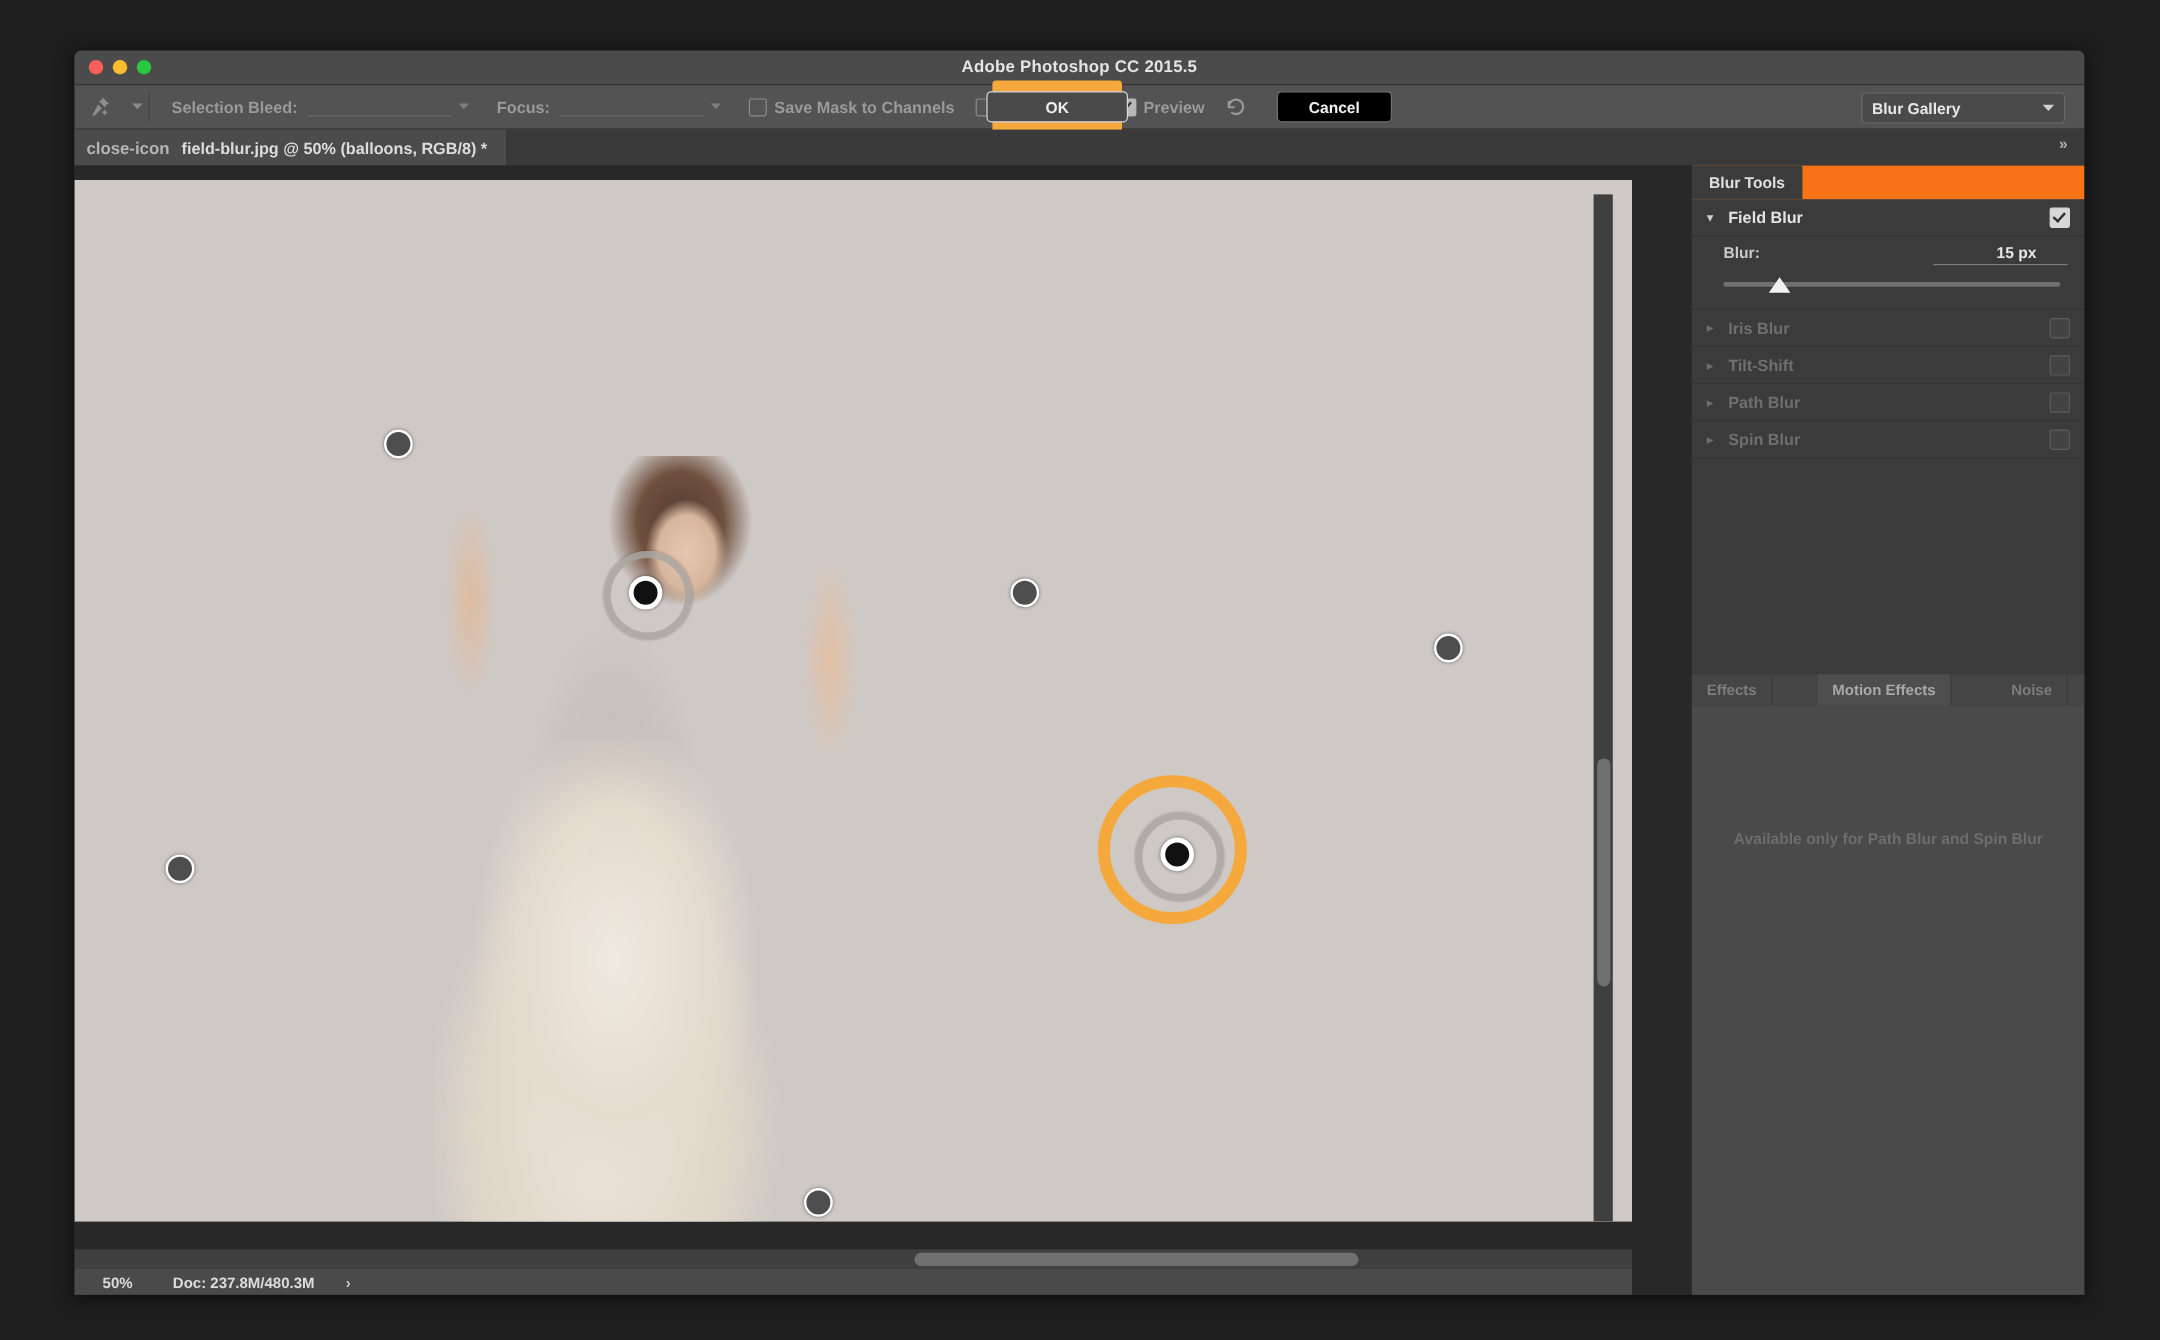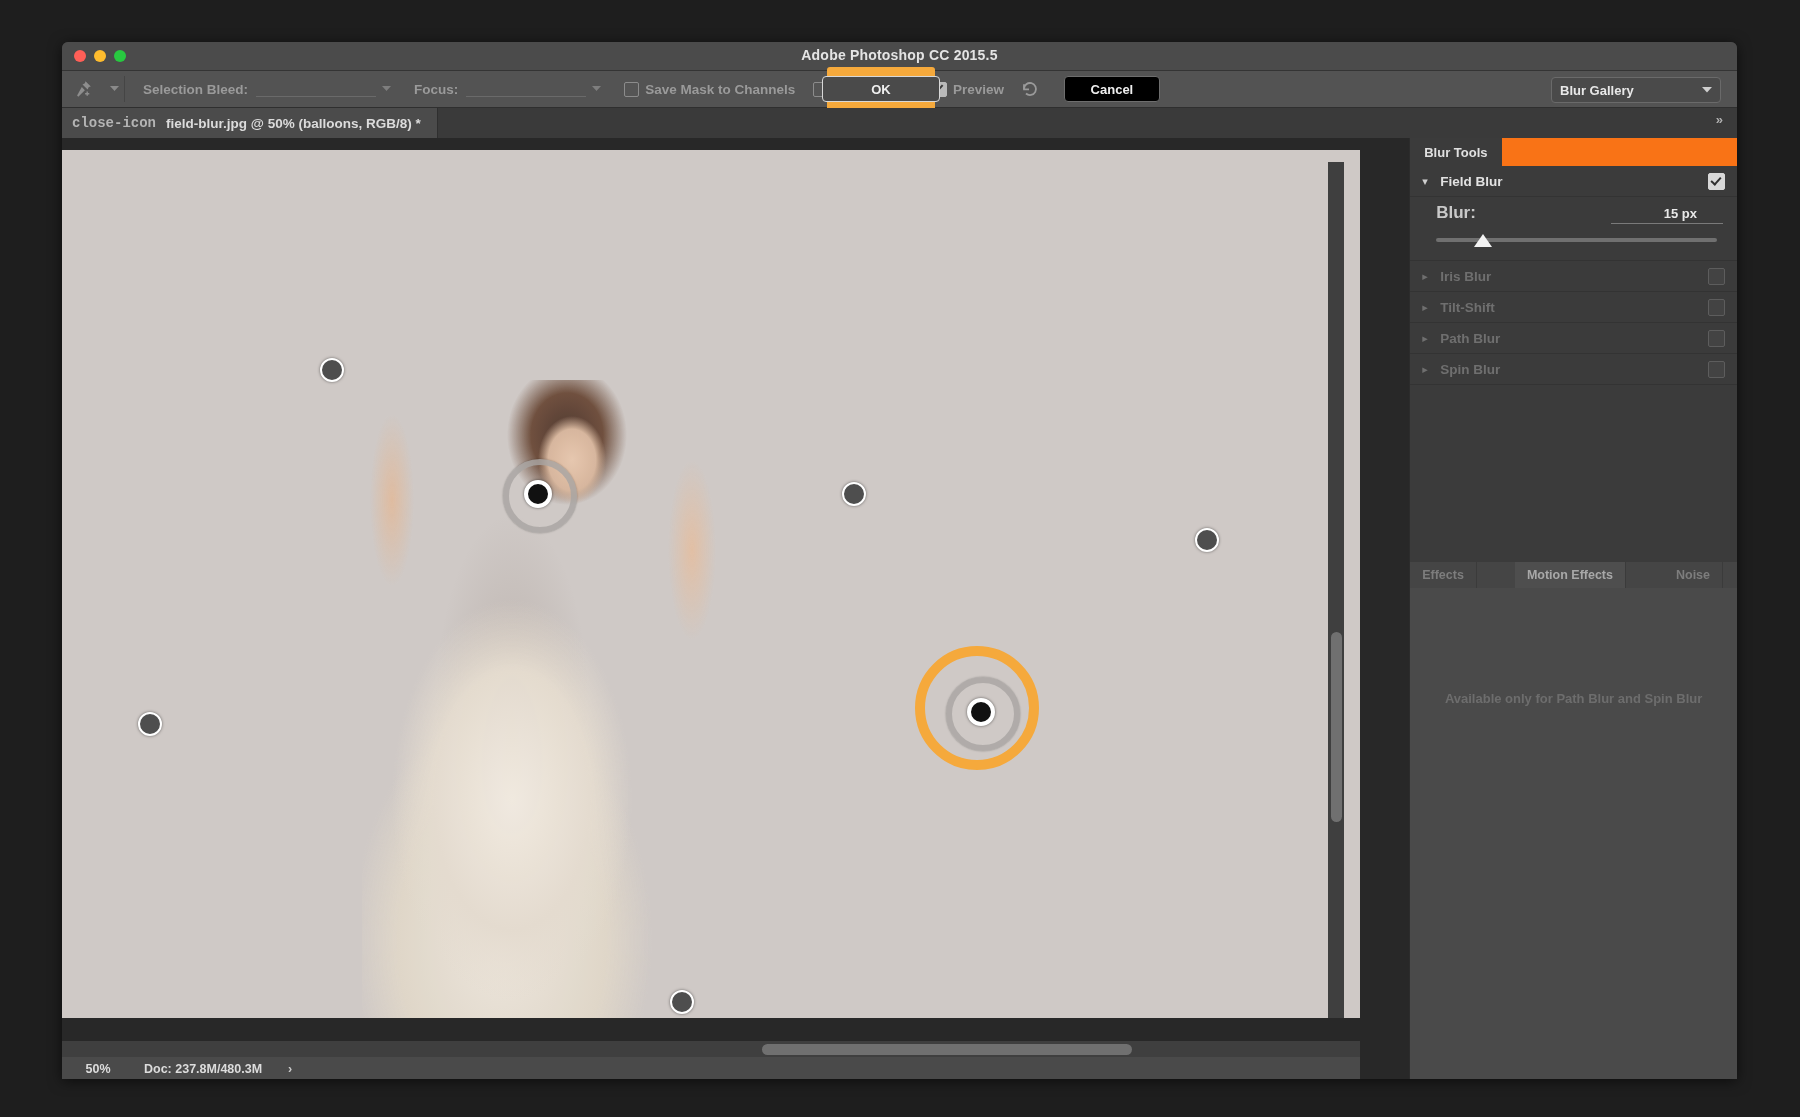--- a/index.html
+++ b/index.html
@@ -42,21 +42,21 @@
        background:#f5a93c;border-radius:3px;display:flex;align-items:center;justify-content:center;}
   .highlight-box .btn{background:#4a4a4a;min-width:88px;border-color:#d8d8d8;}
   .gallery-sel{position:absolute;right:16px;top:6px;width:152px;height:24px;background:#4a4a4a;
        border:1px solid #6a6a6a;border-radius:4px;display:flex;align-items:center;
        padding:0 8px;color:#e8e8e8;font-size:13px;font-weight:bold;justify-content:space-between;}
 
   
   .tabstrip{height:30px;background:#3a3a3a;display:flex;align-items:flex-end;position:relative;}
   .doctab{height:30px;background:#4b4b4b;display:flex;align-items:center;padding:0 16px 0 10px;
           gap:10px;color:#dcdcdc;font-size:13.5px;font-weight:bold;border-right:1px solid #2f2f2f;}
-  .x-ico{color:#b4b4b4;font-size:14px;line-height:1;font-family:Liberation Mono, monospace;}
+  .x-ico{color:#b4b4b4;font-size:14px;line-height:1;}
   .panel-expand{position:absolute;right:14px;top:4px;color:#b0b0b0;font-size:13px;font-weight:bold;}
 
   
   .main{position:relative;height:943px;background:#2a2a2a;display:flex;}
   .canvaswrap{position:relative;width:1348px;height:943px;background:#282828;}
   .canvas{position:absolute;left:0;top:12px;width:1298px;height:868px;overflow:hidden;
           background:#cfc9c6;}
 
   
   .photo{position:absolute;inset:0;
@@ -122,21 +122,21 @@
   .blurrow .tri{width:18px;color:#cfcfcf;font-size:11px;}
   .blurrow .nm{font-size:13.5px;font-weight:bold;color:#e2e2e2;flex:1;}
   .blurrow.dim .nm,.blurrow.dim .tri{color:#6f6f6f;}
   .pcb{width:15px;height:15px;border:1px solid #8a8a8a;border-radius:2px;background:#4a4a4a;position:relative;}
   .pcb.on{background:#d8d8d8;border-color:#d8d8d8;}
   .pcb.on:after{content:"";position:absolute;left:4px;top:1px;width:4px;height:8px;
      border:solid #2f2f2f;border-width:0 2.5px 2.5px 0;transform:rotate(42deg);}
   .pcb.dim{border-color:#5d5d5d;background:#434343;}
   .blurbody{padding:6px 14px 12px 26px;}
   .bl-line{display:flex;align-items:baseline;justify-content:space-between;}
-  .bl-key{color:#c9c9c9;font-size:17px;font-weight:bold;}
+  .bl-key{color:#c9c9c9;font-size:13px;font-weight:bold;}
   .bl-val{color:#e8e8e8;font-size:13px;font-weight:bold;border-bottom:1px solid #7a7a7a;
      padding:0 26px 2px 26px;text-align:right;min-width:60px;}
   .slider{position:relative;margin-top:10px;height:14px;}
   .slider-track{position:absolute;left:0;right:6px;top:4px;height:4px;background:#707070;border-radius:2px;}
   .slider-knob{position:absolute;left:38px;top:0;width:0;height:0;
      border-left:9px solid transparent;border-right:9px solid transparent;border-bottom:13px solid #f2f2f2;}
   .divider{height:1px;background:#333;}
   .effects-tabs{position:absolute;left:0;right:0;top:424px;height:26px;background:#454545;display:flex;gap:38px;}
   .eff-tab{height:26px;padding:0 12px;display:flex;align-items:center;font-size:12.5px;
      font-weight:bold;color:#7d7d7d;background:#454545;border-right:1px solid #3b3b3b;}

